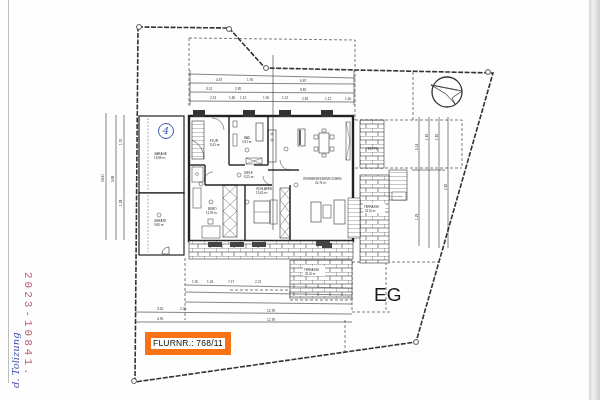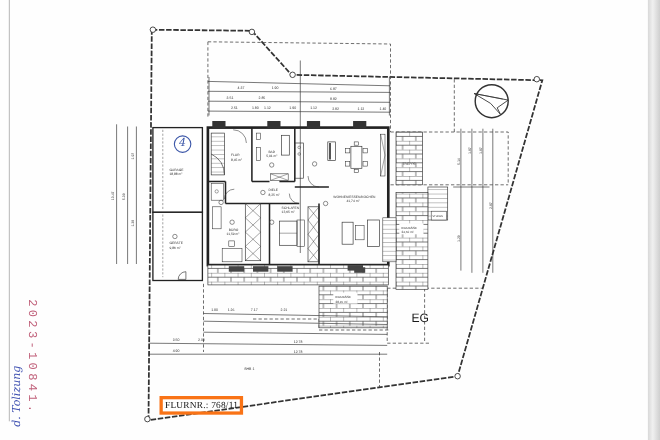--- a/index.html
+++ b/index.html
@@ -4,22 +4,22 @@
 <style>
   html, body { margin: 0; padding: 0; background: #ffffff; }
   body { width: 600px; height: 400px; position: relative; overflow: hidden; font-family: "Liberation Sans", sans-serif; }
   .page { position: absolute; left: 0; top: 0; width: 600px; height: 400px; background: #fefefe; }
   .left-edge { position: absolute; left: 8px; top: 0; width: 1px; height: 383px; background: #bdbdbd; }
   .right-edge { position: absolute; left: 589px; top: 0; width: 11px; height: 400px; background: linear-gradient(to right, #d8d8d8, #f0f0f0 40%, #cfcfcf); }
   svg { position: absolute; left: 0; top: 0; }
   .stamp { position: absolute; left: 22px; top: 272px; width: 20px; height: 110px; }
   .stamp-num { position: absolute; left: 0; top: 0; transform-origin: left top; transform: translate(12px, 0) rotate(90deg); color: #c0607a; font-family: "Liberation Mono", monospace; font-size: 11px; letter-spacing: 3px; white-space: nowrap; }
   .stamp-sig { position: absolute; left: 10px; top: 330px; transform-origin: left top; transform: rotate(-90deg) translate(-58px, 0); color: #3d4fb0; font-family: "DejaVu Serif", serif; font-style: italic; font-size: 10px; white-space: nowrap; }
-  .flurnr { position: absolute; left: 145px; top: 360px; border: 3px solid #f97316; padding: 0 2px; font-family: Liberation Serif, serif; font-size: 8.5px; color: #111; letter-spacing: 0.2px; line-height: 11px; }
-  .eg { position: absolute; left: 374px; top: 284px; font-family: "Liberation Sans", sans-serif; font-size: 11px; color: #1a1a1a; letter-spacing: 0px; }
+  .flurnr { position: absolute; left: 145px; top: 332px; border: 6px solid #f97316; padding: 0 2px; font-family: Liberation Sans, sans-serif; font-size: 8.5px; color: #111; letter-spacing: 0.2px; line-height: 11px; }
+  .eg { position: absolute; left: 374px; top: 284px; font-family: "Liberation Sans", sans-serif; font-size: 19px; color: #1a1a1a; letter-spacing: 0px; }
   .hand4 { position: absolute; left: 158px; top: 123px; width: 14px; height: 14px; border: 1px solid #3b56a8; border-radius: 50%; color: #3b56a8; font-size: 10px; text-align: center; line-height: 14px; font-style: italic; font-family: "DejaVu Serif", serif; }
   .tiny { font-family: "Liberation Sans", sans-serif; fill: #333; }
 </style>
 </head>
 <body>
 
 <div class="page">
   <div class="left-edge"></div>
   <div class="right-edge"></div>
 

